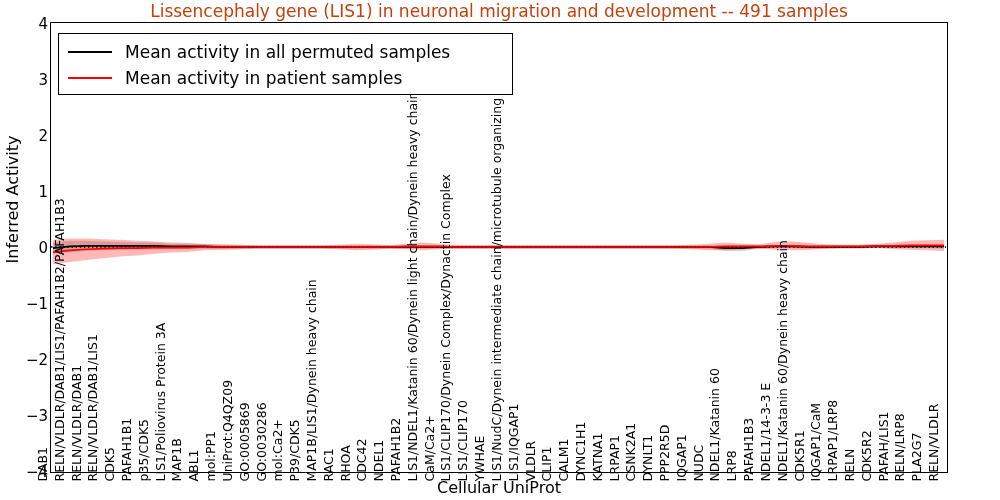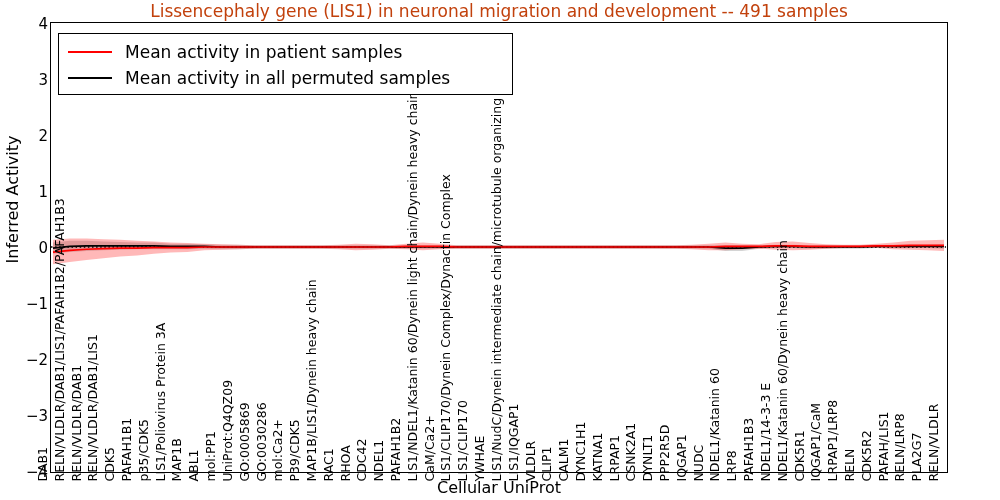--- a/index.html
+++ b/index.html
@@ -188,22 +188,22 @@
       <div class="xtl" style="left: 855.943px; top: 469px;">RELN</div>
       <div class="xtl" style="left: 872.755px; top: 469px;">CDK5R2</div>
       <div class="xtl" style="left: 889.566px; top: 469px;">PAFAH/LIS1</div>
       <div class="xtl" style="left: 906.377px; top: 469px;">RELN/LRP8</div>
       <div class="xtl" style="left: 923.189px; top: 469px;">PLA2G7</div>
       <div class="xtl" style="left: 940px; top: 469px;">RELN/VLDLR</div>
     </div>
 
   <div id="legend">
     <div class="leg-row">
+      <span class="leg-swatch"></span>
+      <span class="leg-txt">Mean activity in all permuted samples</span>
+    </div>
+    <div class="leg-row">
       <span class="leg-swatch red"></span>
       <span class="leg-txt">Mean activity in patient samples</span>
     </div>
-    <div class="leg-row">
-      <span class="leg-swatch"></span>
-      <span class="leg-txt">Mean activity in all permuted samples</span>
-    </div>
   </div>
 
 </div>
 
 </body></html>

